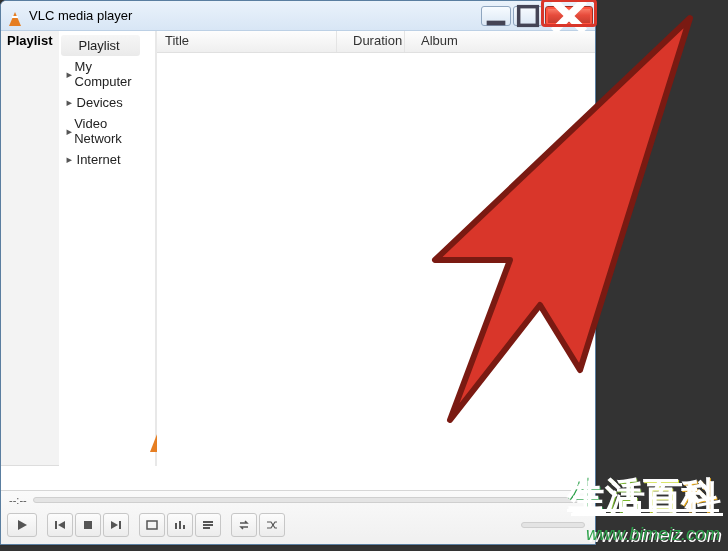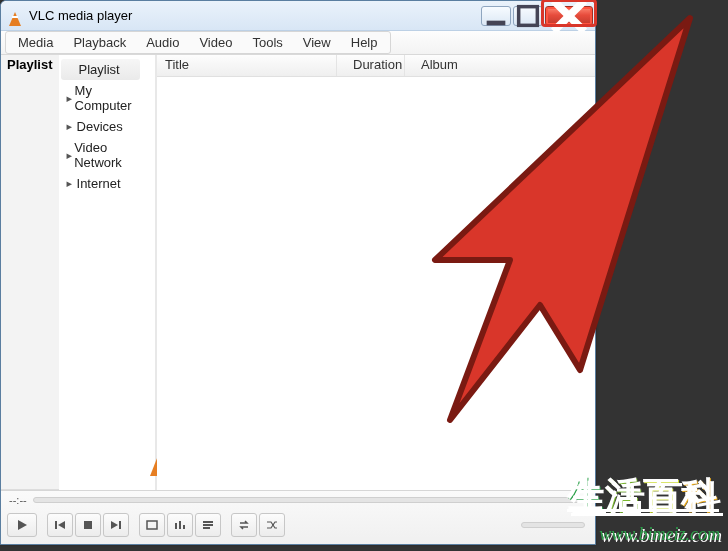--- a/index.html
+++ b/index.html
@@ -127,21 +127,21 @@
     .watermark-cn {
       position: absolute; right: 8px; bottom: 30px; font-size: 36px; font-weight: bold;
       letter-spacing: 2px; pointer-events: none;
       background: linear-gradient(90deg, #2da24b 0 25%, #7ab82e 25% 50%, #c9d92a 50% 75%, #f0b020 75%);
       -webkit-background-clip: text; background-clip: text; color: transparent;
       text-shadow: 3px 3px 0 #fff, -1px -1px 0 #fff;
       text-decoration: underline;
     }
     .watermark-url {
       position: absolute; right: 8px; bottom: 6px; font-size: 18px; color: #2da24b;
-      font-family: Liberation Serif, serif; font-style: italic;
+      font-family: Liberation Sans, sans-serif; font-style: italic;
       text-shadow: 2px 2px 0 #fff; pointer-events: none; margin-left: 8px;
     }
   </style>
 </head>
 <body>
 
 <div class="window">
 
   <div class="titlebar">
     <span class="title-icon">
@@ -161,31 +161,20 @@
       </div>
       <div class="win-btn close">
         <svg viewBox="0 0 12 12">
             <path d="M2 2 L10 10 M10 2 L2 10" stroke="#fff" stroke-width="2"></path>
           </svg>
       </div>
     </div>
     <div class="close-highlight"></div>
   </div>
 
-  <div class="menubar">
-    <div class="menubar-inner">
-      <span class="menu-item">Media</span>
-      <span class="menu-item">Playback</span>
-      <span class="menu-item">Audio</span>
-      <span class="menu-item">Video</span>
-      <span class="menu-item">Tools</span>
-      <span class="menu-item">View</span>
-      <span class="menu-item">Help</span>
-    </div>
-  </div>
 
   <div class="body-row">
     <div class="sidebar">
       <div class="sidebar-header">Playlist</div>
       <div class="tree">
         <div class="tree-item indent selected">
           <span>Playlist</span>
         </div>
         <div class="tree-item">
           <span class="tree-arrow">▸</span>

